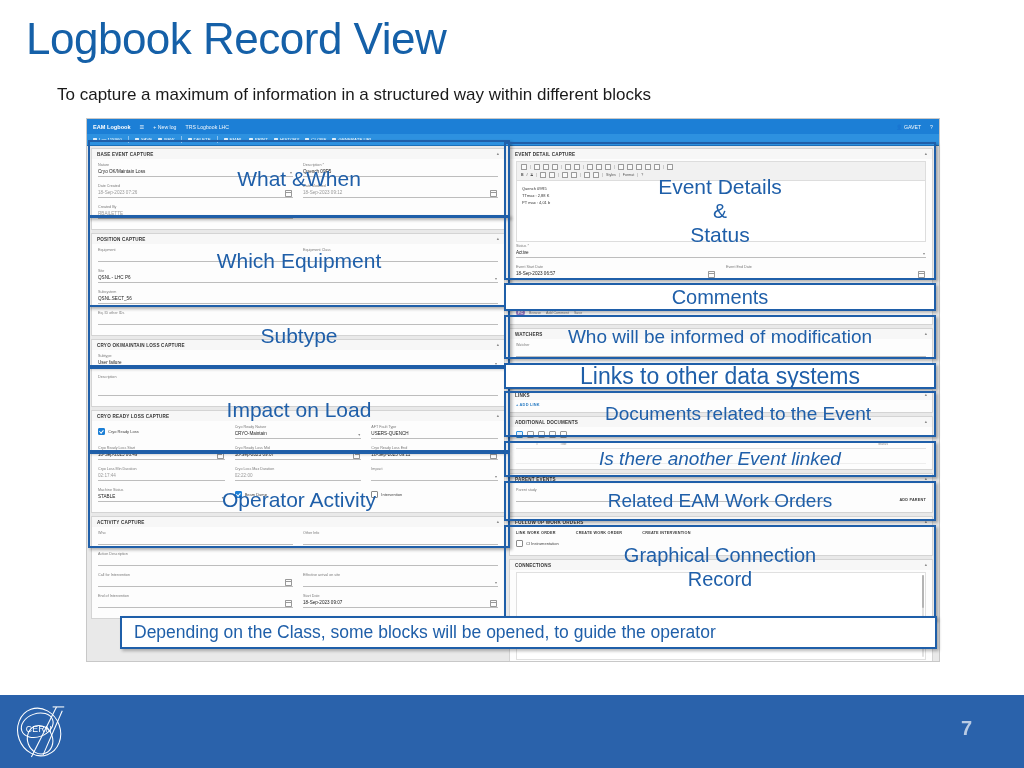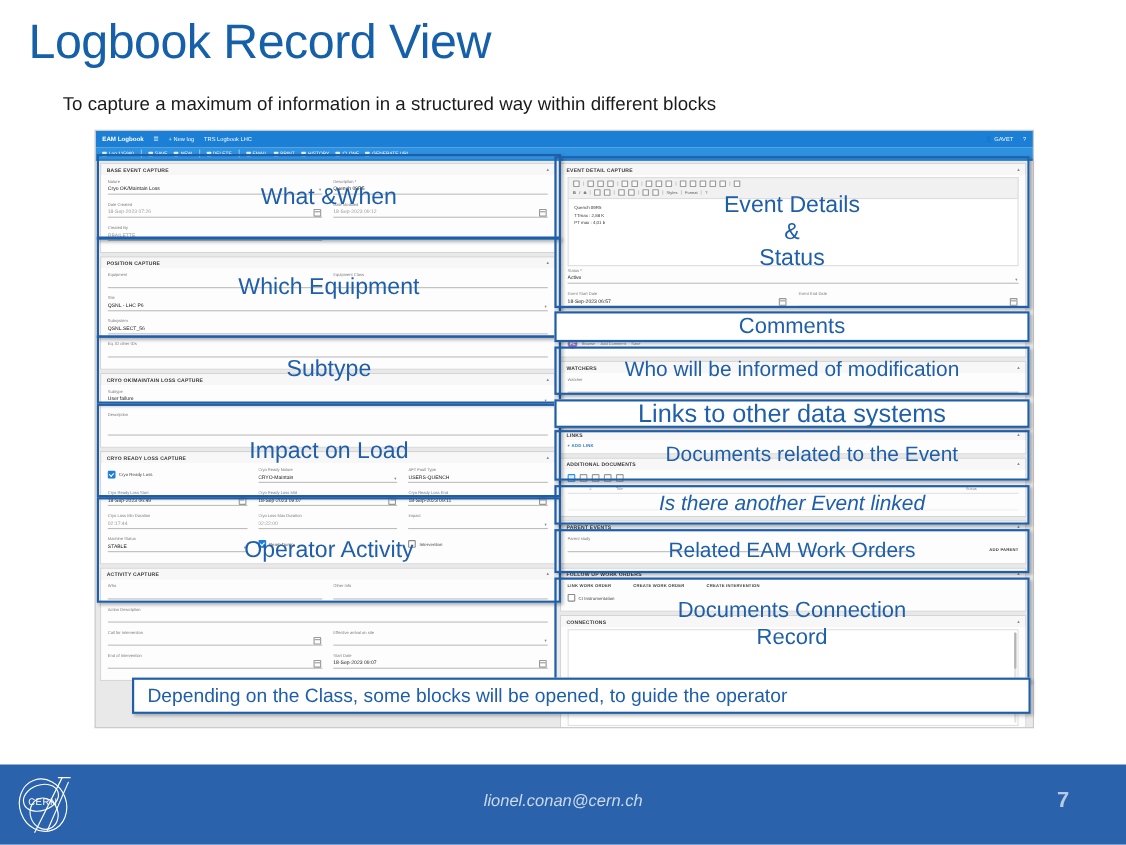--- a/index.html
+++ b/index.html
@@ -661,35 +661,34 @@
 
 <div class="callout hollow" style="left:504px;top:441px;width:432px;height:36px;font-style:italic;">
   <span class="ctext" style="font-size:19px">Is there another Event linked</span>
 </div>
 
 <div class="callout hollow" style="left:504px;top:481px;width:432px;height:40px;">
   <span class="ctext" style="font-size:19px">Related EAM Work Orders</span>
 </div>
 
 <div class="callout hollow stacked" style="left:504px;top:525px;width:432px;height:95px;flex-direction:column;justify-content:flex-start;padding-top:16px;">
-  <span class="ctext" style="font-size:20px">Documents Connection</span>
+  <span class="ctext" style="font-size:20px">Graphical Connection</span>
   <span class="ctext" style="font-size:20px">Record</span>
 </div>
 
 <div id="caption-box">
   <span>Depending on the Class, some blocks will be opened, to guide the operator</span>
 </div>
 
 <div id="footer">
   <svg id="cern-logo" viewBox="0 0 60 56">
     <g fill="none" stroke="#ffffff" stroke-width="1.1">
       <ellipse cx="26" cy="28" rx="22" ry="25" transform="rotate(-20 26 28)"></ellipse>
       <ellipse cx="24" cy="21" rx="17" ry="12" transform="rotate(-20 24 21)"></ellipse>
       <ellipse cx="27" cy="36" rx="13" ry="15" transform="rotate(-20 27 36)"></ellipse>
       <line x1="40" y1="2" x2="52" y2="2"></line>
       <line x1="44" y1="2" x2="18" y2="54"></line>
       <line x1="50" y1="6" x2="30" y2="52"></line>
     </g>
     <text x="12" y="28" font-family="'Liberation Sans', sans-serif" font-size="9" fill="#ffffff" letter-spacing="0.5">CERN</text>
   </svg>
-  <div id="footer-mail">lionel.conan@cern.ch</div>
   <div id="page-number">7</div>
 </div>
 
 </body></html>

